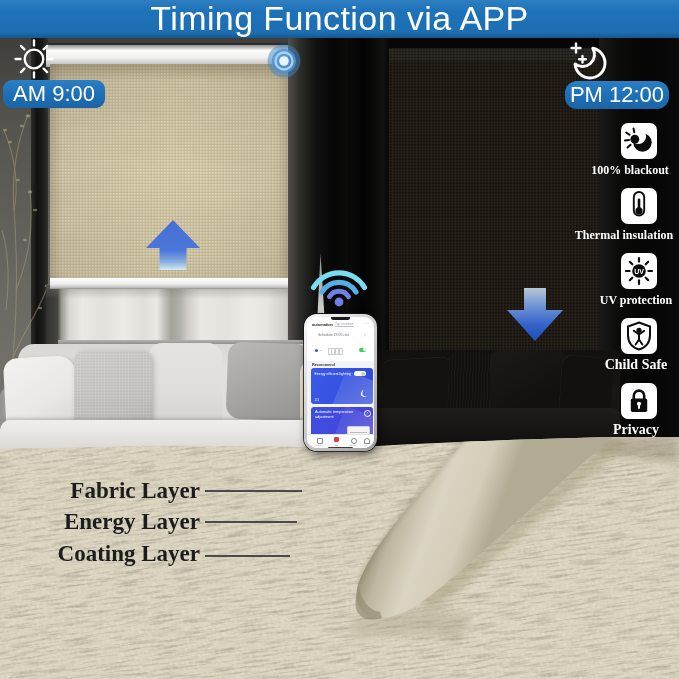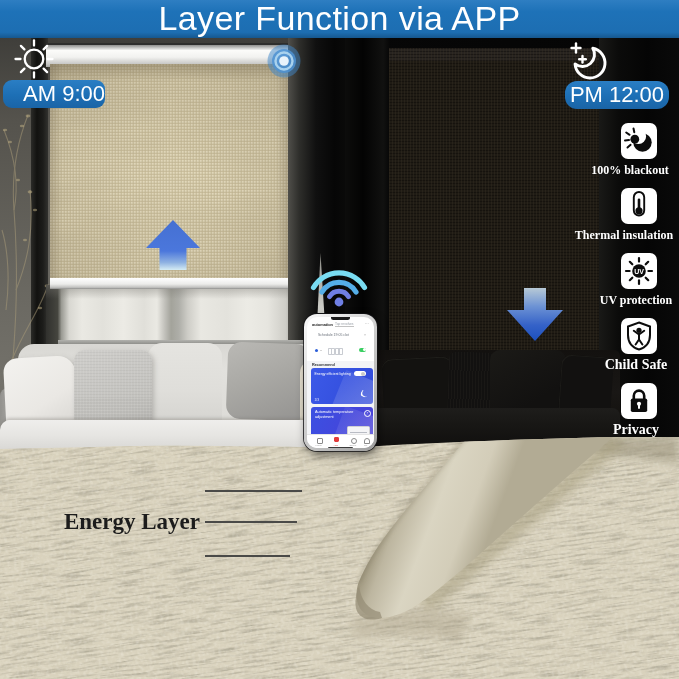--- a/index.html
+++ b/index.html
@@ -176,47 +176,49 @@
     <path d="M350,192 C390,182 430,177 470,187 L460,214 C420,204 380,206 355,211 Z" fill="#a89f87" opacity=".4" filter="url(#soft)"></path>
 
     <path d="M468,9 L613,9 C568,48 518,92 472,133 C453,149 437,163 420,175 C404,186 383,194 369,188 C358,183 354,171 358,156 C365,138 377,119 389,103 C414,70 442,40 468,9 Z" fill="url(#curlgrad)"></path>
 
     <path d="M467,8 C441,38 414,69 390,102 C378,118 366,137 359,154" fill="none" stroke="#7d755f" stroke-width="2.2" opacity=".55" filter="url(#soft2)"></path>
 
     <path d="M382,190 C372,193 363,192 358,185 C354,179 355,168 359,158 C361,172 368,182 380,184 Z" fill="#948c75" opacity=".7"></path>
   </g>
 </svg>
 
+<div class="abs" style="left:0;top:478px;width:200px;text-align:right;font-family:'Liberation Serif',serif;font-weight:bold;font-size:23px;color:#1c1c1c;">Fabric Layer</div>
 
 <div class="abs" style="left:205px;top:490px;width:97px;height:2px;background:#4a4a48;"></div>
 
 <div class="abs" style="left:0;top:509px;width:200px;text-align:right;font-family:'Liberation Serif',serif;font-weight:bold;font-size:23px;color:#1c1c1c;">Energy Layer</div>
 
 <div class="abs" style="left:205px;top:521px;width:92px;height:2px;background:#4a4a48;"></div>
 
+<div class="abs" style="left:0;top:541px;width:200px;text-align:right;font-family:'Liberation Serif',serif;font-weight:bold;font-size:23px;color:#1c1c1c;">Coating Layer</div>
 
 <div class="abs" style="left:205px;top:555px;width:85px;height:2px;background:#4a4a48;"></div>
 
-<div class="abs" style="left:0;top:0;width:679px;height:38px;background:linear-gradient(180deg,#2e7ec2 0,#1e72b8 30%,#1d6eb2 85%,#16578e 100%);color:#fff;font-size:34px;letter-spacing:.4px;text-align:center;line-height:36px;">Layer Function via APP</div>
+<div class="abs" style="left:0;top:0;width:679px;height:38px;background:linear-gradient(180deg,#2e7ec2 0,#1e72b8 30%,#1d6eb2 85%,#16578e 100%);color:#fff;font-size:34px;letter-spacing:.4px;text-align:center;line-height:36px;">Timing Function via APP</div>
 
 <svg class="abs" style="left:14px;top:39px;" width="40" height="40" viewBox="0 0 40 40">
   <g stroke="#ffffff" stroke-width="2.3" fill="none" stroke-linecap="round">
     <circle cx="20" cy="20" r="9.3"></circle>
     <line x1="20" y1="1.5" x2="20" y2="6.5"></line>
     <line x1="20" y1="33.5" x2="20" y2="38.5"></line>
     <line x1="1.5" y1="20" x2="6.5" y2="20"></line>
     <line x1="33.5" y1="20" x2="38.5" y2="20"></line>
     <line x1="6.9" y1="6.9" x2="10.4" y2="10.4"></line>
     <line x1="29.6" y1="29.6" x2="33.1" y2="33.1"></line>
     <line x1="6.9" y1="33.1" x2="10.4" y2="29.6"></line>
     <line x1="29.6" y1="10.4" x2="33.1" y2="6.9"></line>
   </g>
 </svg>
 
-<div class="abs" style="left:3px;top:80px;width:102px;height:28px;border-radius:9px;background:linear-gradient(180deg,#2a7ec4 0,#1d6fb5 55%,#1a64a6 100%);color:#fff;font-size:22px;text-align:right;line-height:28px;">AM 9:00</div>
+<div class="abs" style="left:3px;top:80px;width:102px;height:28px;border-radius:9px;background:linear-gradient(180deg,#2a7ec4 0,#1d6fb5 55%,#1a64a6 100%);color:#fff;font-size:22px;text-align:center;line-height:28px;">AM 9:00</div>
 
 <svg class="abs" style="left:266px;top:43px;" width="36" height="36" viewBox="0 0 36 36">
   <circle cx="18" cy="18" r="16.5" fill="#3d85c8" opacity=".5"></circle>
   <circle cx="18" cy="18" r="12" fill="#4d92d2" opacity=".85"></circle>
   <circle cx="18" cy="18" r="8.5" fill="none" stroke="#a9d2ee" stroke-width="2.4"></circle>
   <circle cx="18" cy="18" r="4.8" fill="#e9f3fb"></circle>
 </svg>
 
 <svg class="abs" style="left:146px;top:219px;" width="56" height="52" viewBox="0 0 56 52">
   <defs>

